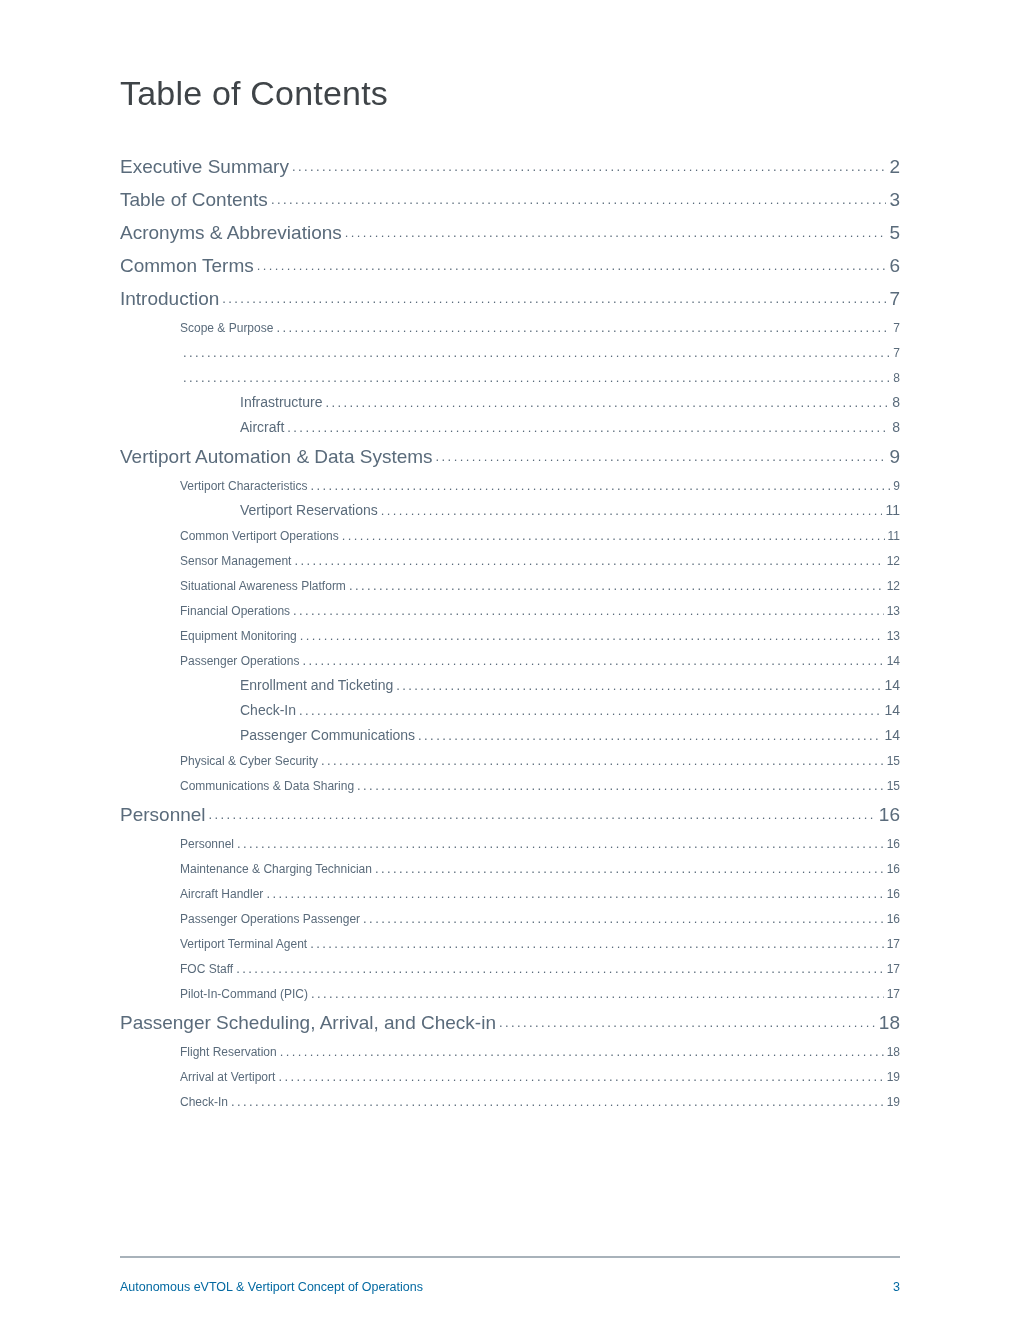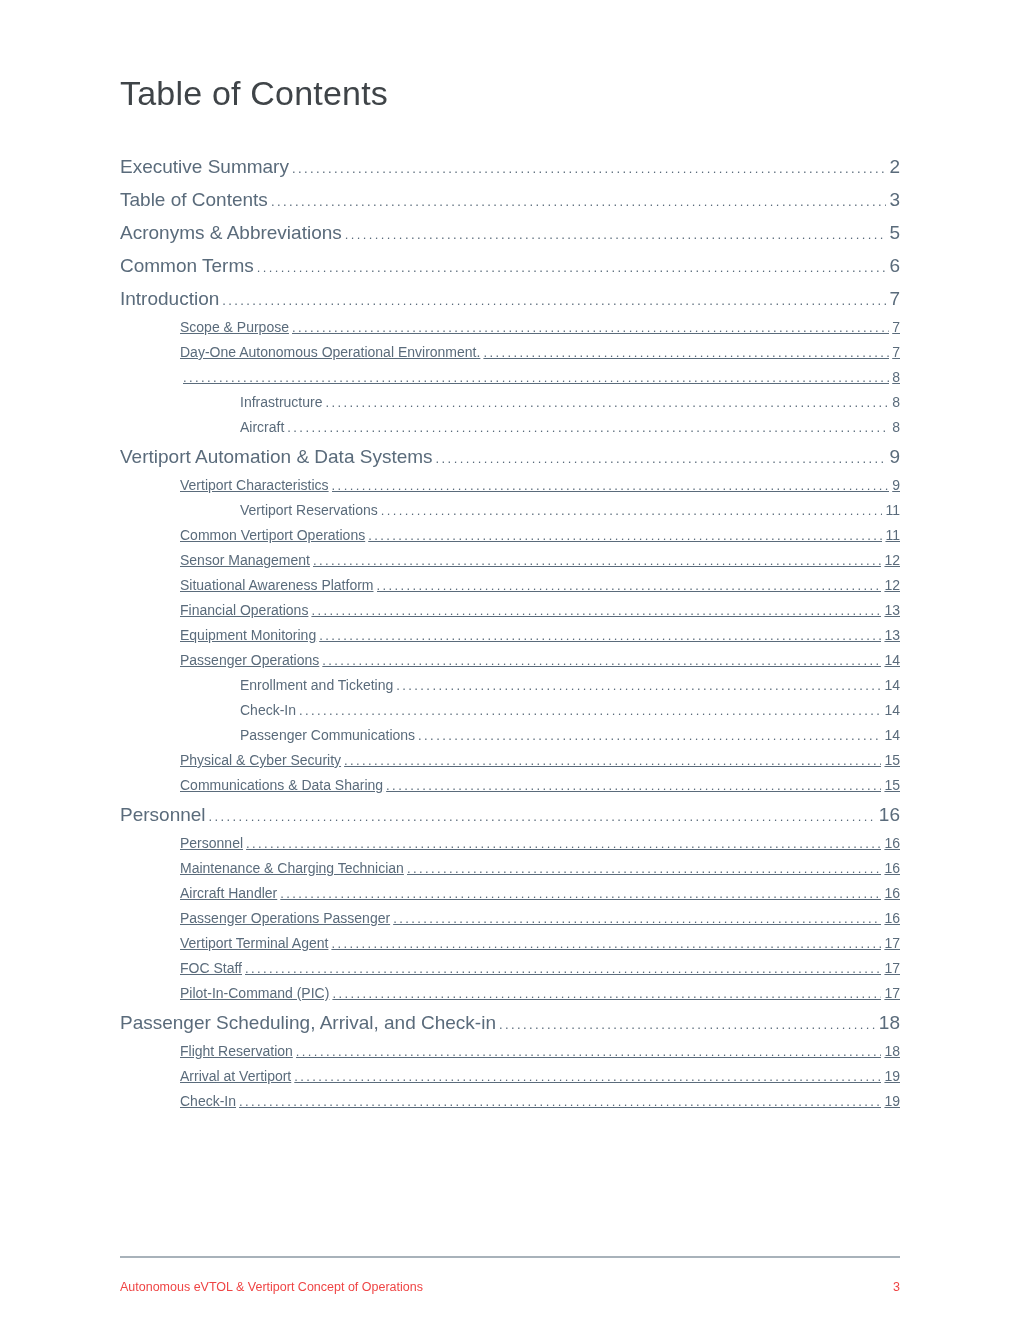--- a/index.html
+++ b/index.html
@@ -38,27 +38,27 @@
   }
   .toc-row {
     display: flex;
     align-items: baseline;
     color: #5a6b7b;
   }
   .toc-row.lvl1 {
     font-size: 19px;
     line-height: 33px;
     height: 33px;
+    align-items: center;
   }
   .toc-row.lvl2 {
-    font-size: 14px;
+    font-size: 12px;
     line-height: 25px;
     height: 25px;
     padding-left: 60px;
-    text-decoration: underline;
   }
   .toc-row.lvl3 {
     font-size: 14px;
     line-height: 25px;
     height: 25px;
     padding-left: 120px;
   }
   .toc-row .lbl {
     white-space: nowrap;
   }
@@ -86,21 +86,21 @@
   .footer-rule {
     border-top: 2px solid #a8b2ba;
     height: 0;
   }
   .footer-row {
     margin-top: 22px;
     display: flex;
     justify-content: space-between;
     align-items: baseline;
     font-size: 12.5px;
-    color: #ef4444;
+    color: #0369a1;
   }
 </style>
 </head>
 <body>
 
 <div class="page">
   <div class="content">
     <h1 class="doc-title">Table of Contents</h1>
     <nav class="toc" id="toc-list">
         <div class="toc-row lvl1">
@@ -127,21 +127,20 @@
           <span class="lbl">Introduction</span>
           <span class="dots"></span>
           <span class="pg">7</span>
         </div>
         <div class="toc-row lvl2">
           <span class="lbl">Scope &amp; Purpose</span>
           <span class="dots"></span>
           <span class="pg">7</span>
         </div>
         <div class="toc-row lvl2">
-          <span class="lbl">Day-One Autonomous Operational Environment.</span>
           <span class="dots"></span>
           <span class="pg">7</span>
         </div>
         <div class="toc-row lvl2">
           <span class="dots"></span>
           <span class="pg">8</span>
         </div>
         <div class="toc-row lvl3">
           <span class="lbl">Infrastructure</span>
           <span class="dots"></span>

